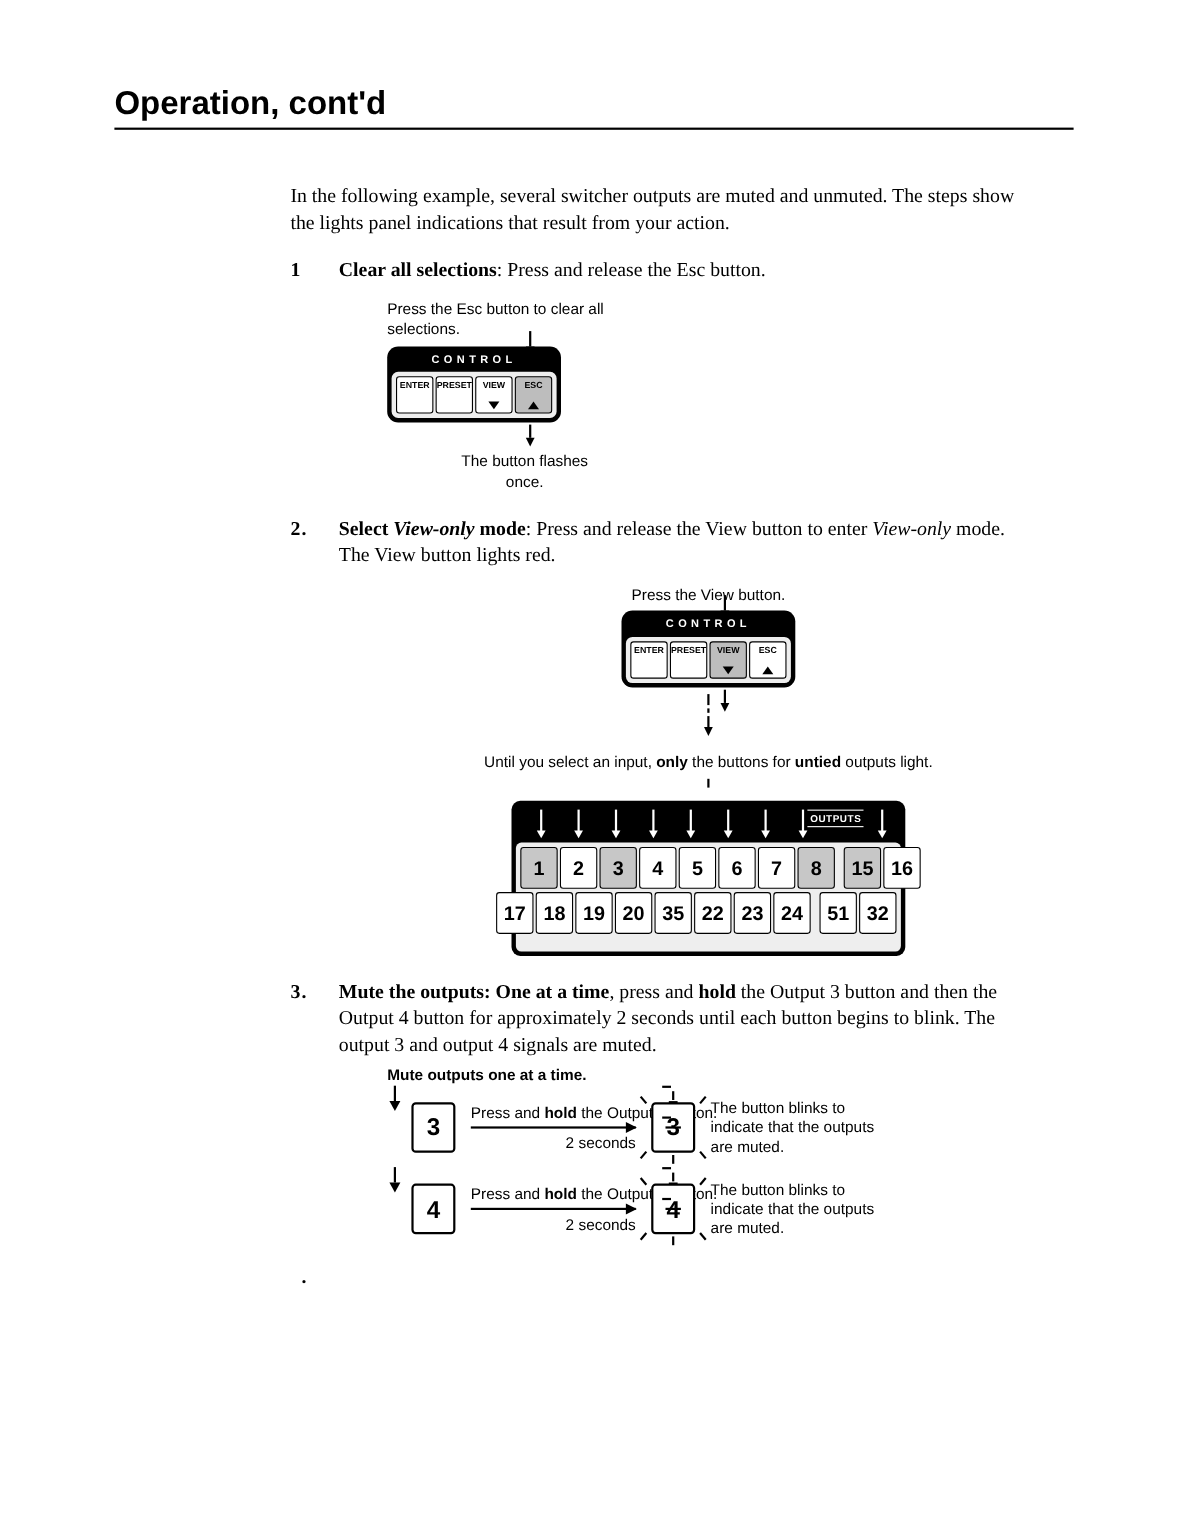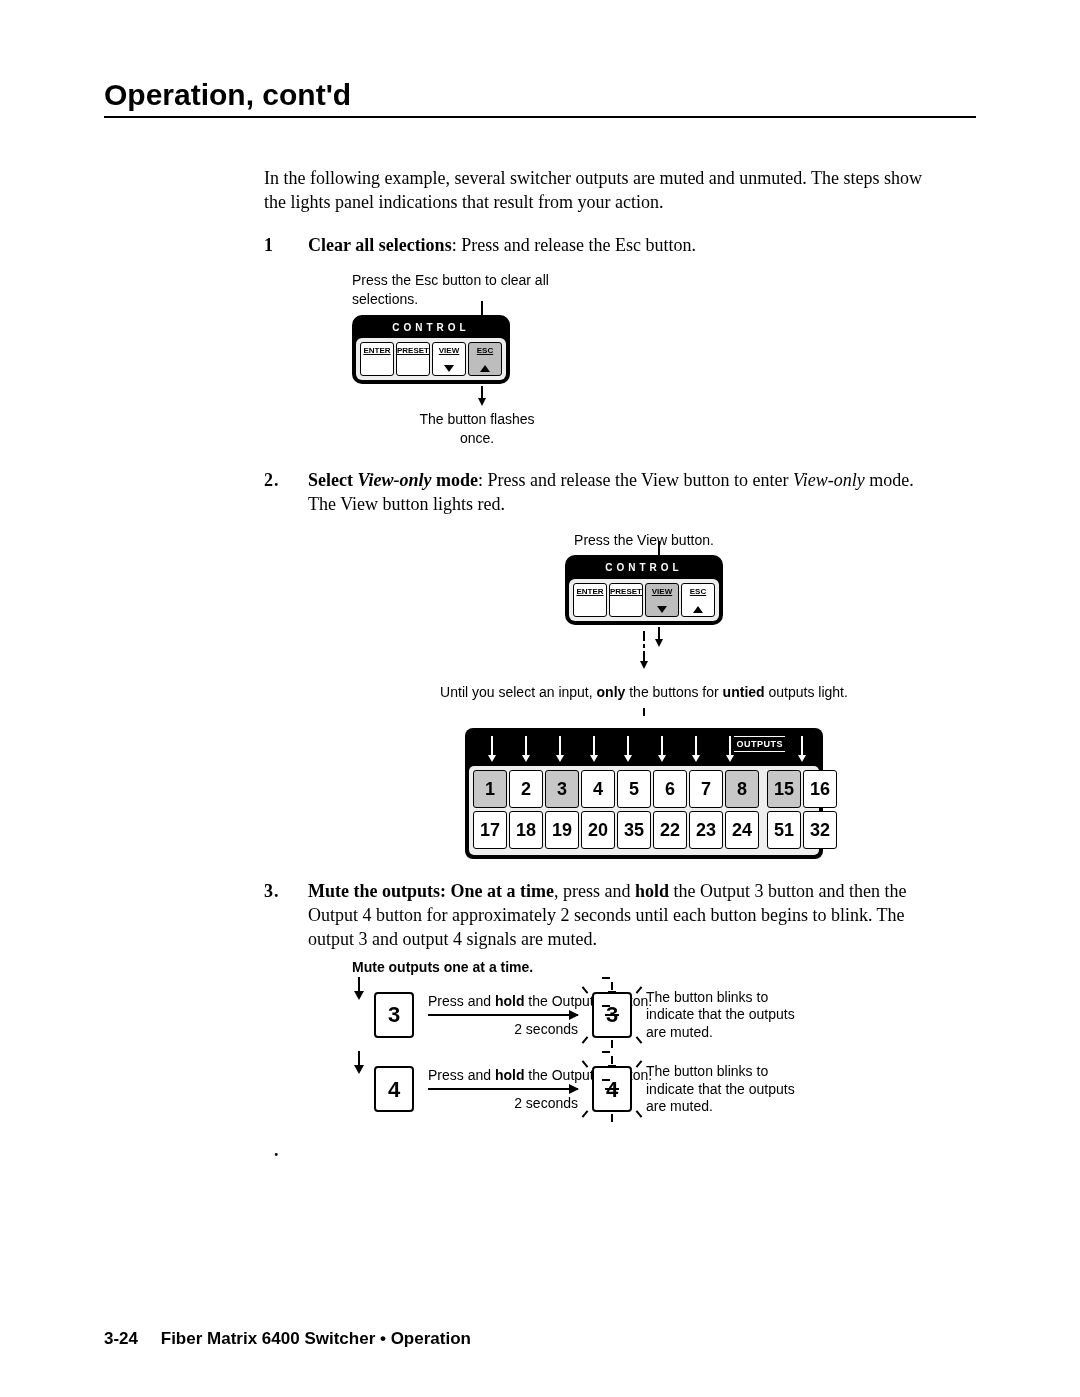--- a/index.html
+++ b/index.html
@@ -93,21 +93,20 @@
     letter-spacing: 4px;
     text-align: center;
     padding: 2px 0 4px 0;
   }
   .control-inner {
     background: #eee;
     border-radius: 6px;
     padding: 4px;
     display: flex;
     gap: 0;
-    text-decoration: underline;
   }
   .ctrl-btn {
     width: 34px;
     height: 34px;
     box-sizing: border-box;
     border: 1px solid #000;
     background: #fff;
     font-family: Arial, Helvetica, sans-serif;
     font-weight: 700;
     font-size: 8px;
@@ -176,21 +175,21 @@
   .outputs-inner {
     background: #eee;
     border-radius: 5px;
     padding: 4px;
   }
   .outputs-row {
     display: flex;
     gap: 2px;
     margin-bottom: 3px;
   }
-  .outputs-row:last-child { margin-bottom: 2px; }
+  .outputs-row:last-child { margin-bottom: 12px; justify-content: flex-end; }
   .out-btn {
     flex: 0 0 32px;
     height: 36px;
     border: 1px solid #000;
     border-radius: 3px;
     background: #fff;
     font-family: Arial, Helvetica, sans-serif;
     font-weight: 800;
     font-size: 18px;
     display: flex;
@@ -521,18 +520,14 @@
               <span></span>
               <span></span>
             </div>
         </div>
         <div class="blink-note">The button blinks to indicate that the outputs are muted.</div>
       </div>
     </li>
 
   </ol>
 
-  <div class="footer">
-    <span class="pg">3-24</span>
-    <span class="ft">Fiber Matrix 6400 Switcher • Operation</span>
-  </div>
 
 </div>
 
 </body></html>

